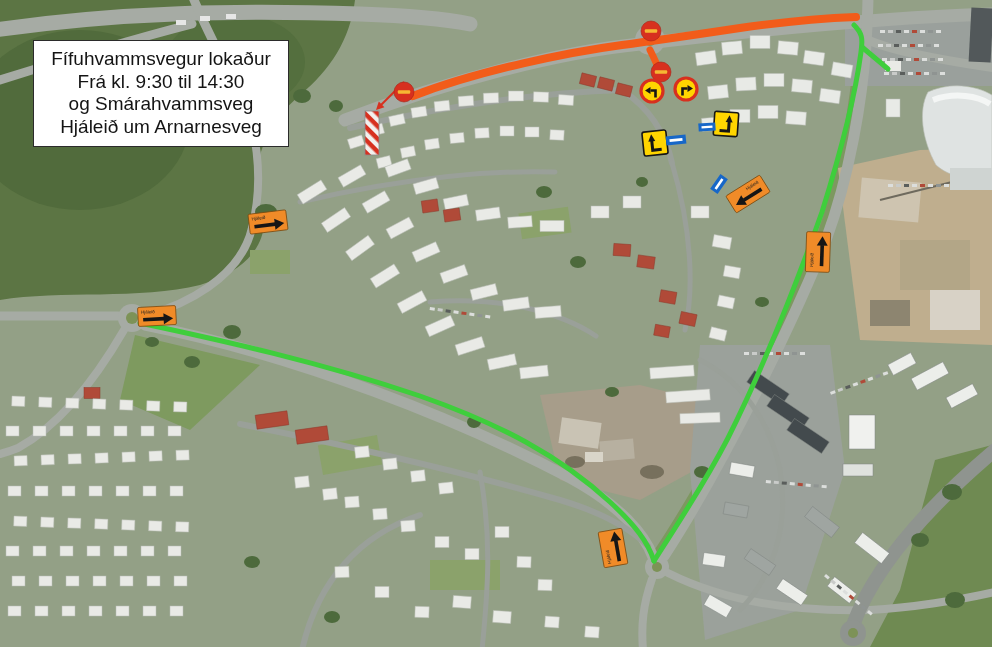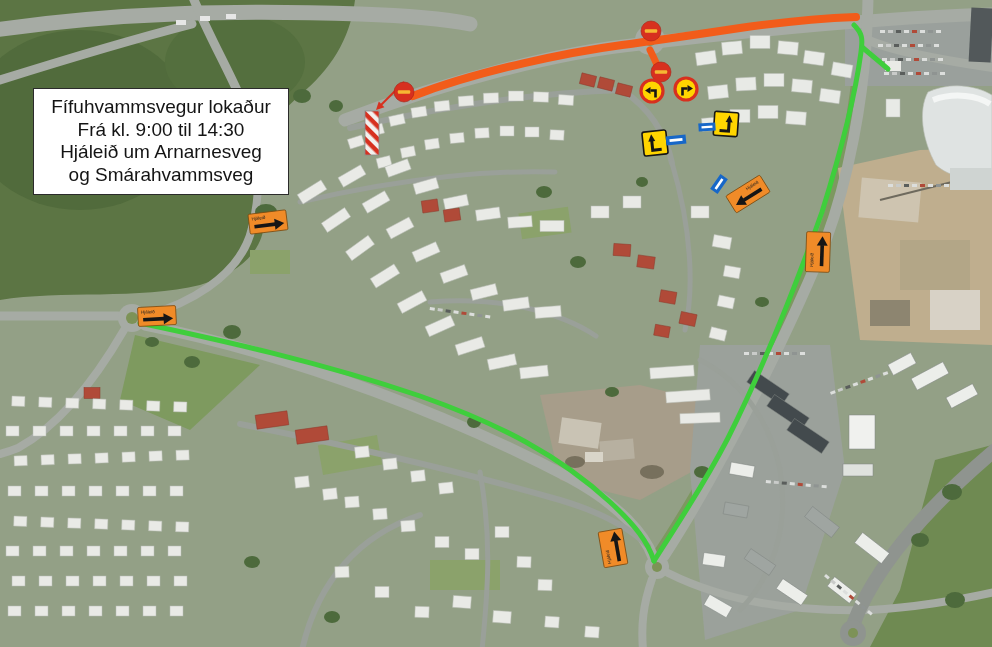--- a/index.html
+++ b/index.html
@@ -1,21 +1,21 @@
 <!DOCTYPE html>
 <html><head>
 <meta charset="utf-8">
 <style>
   html,body{margin:0;padding:0;background:#222;}
   .stage{position:relative;width:992px;height:647px;overflow:hidden;
          font-family:"Liberation Sans",sans-serif;background:#93a086;}
   .stage svg{position:absolute;left:0;top:0;}
   .info-box{position:absolute;left:33px;top:40px;width:256px;box-sizing:border-box;
             background:#ffffff;border:1px solid #2b2b2b;padding:7px 2px 8px 2px;
-            text-align:center;font-size:19px;line-height:22.5px;color:#141414;margin-top:48px;}
+            text-align:center;font-size:19px;line-height:22.5px;color:#141414;}
 </style>
 </head>
 <body>
 
 <div class="stage">
 <svg width="992" height="647" viewBox="0 0 992 647">
   <defs>
     <pattern id="stripePat" width="9" height="9" patternUnits="userSpaceOnUse" patternTransform="rotate(45)">
       <rect width="9" height="9" fill="#f2f0ee"></rect>
       <rect width="9" height="4.5" fill="#d7301f"></rect>
@@ -395,17 +395,17 @@
     <g transform="translate(613,548) rotate(-100)">
       <rect x="-18" y="-12" width="36" height="24" rx="1.5" stroke="#7a4a10" stroke-width="0.8" fill="#F08B28"></rect>
       <text x="-8" y="-4.5" font-size="4.5" fill="#222" text-anchor="middle">Hjáleið</text>
       <use href="#sign-arrow" transform="translate(-1,4)"></use>
     </g>
   </g>
 </svg>
 
   <div class="info-box">
     <div>Fífuhvammsvegur lokaður</div>
-    <div>Frá kl. 9:00 til 14:30</div>
+    <div>Frá kl. 9:30 til 14:30</div>
+    <div>og Smárahvammsveg</div>
     <div>Hjáleið um Arnarnesveg</div>
-    <div>og Smárahvammsveg</div>
   </div>
 </div>
 
 </body></html>

